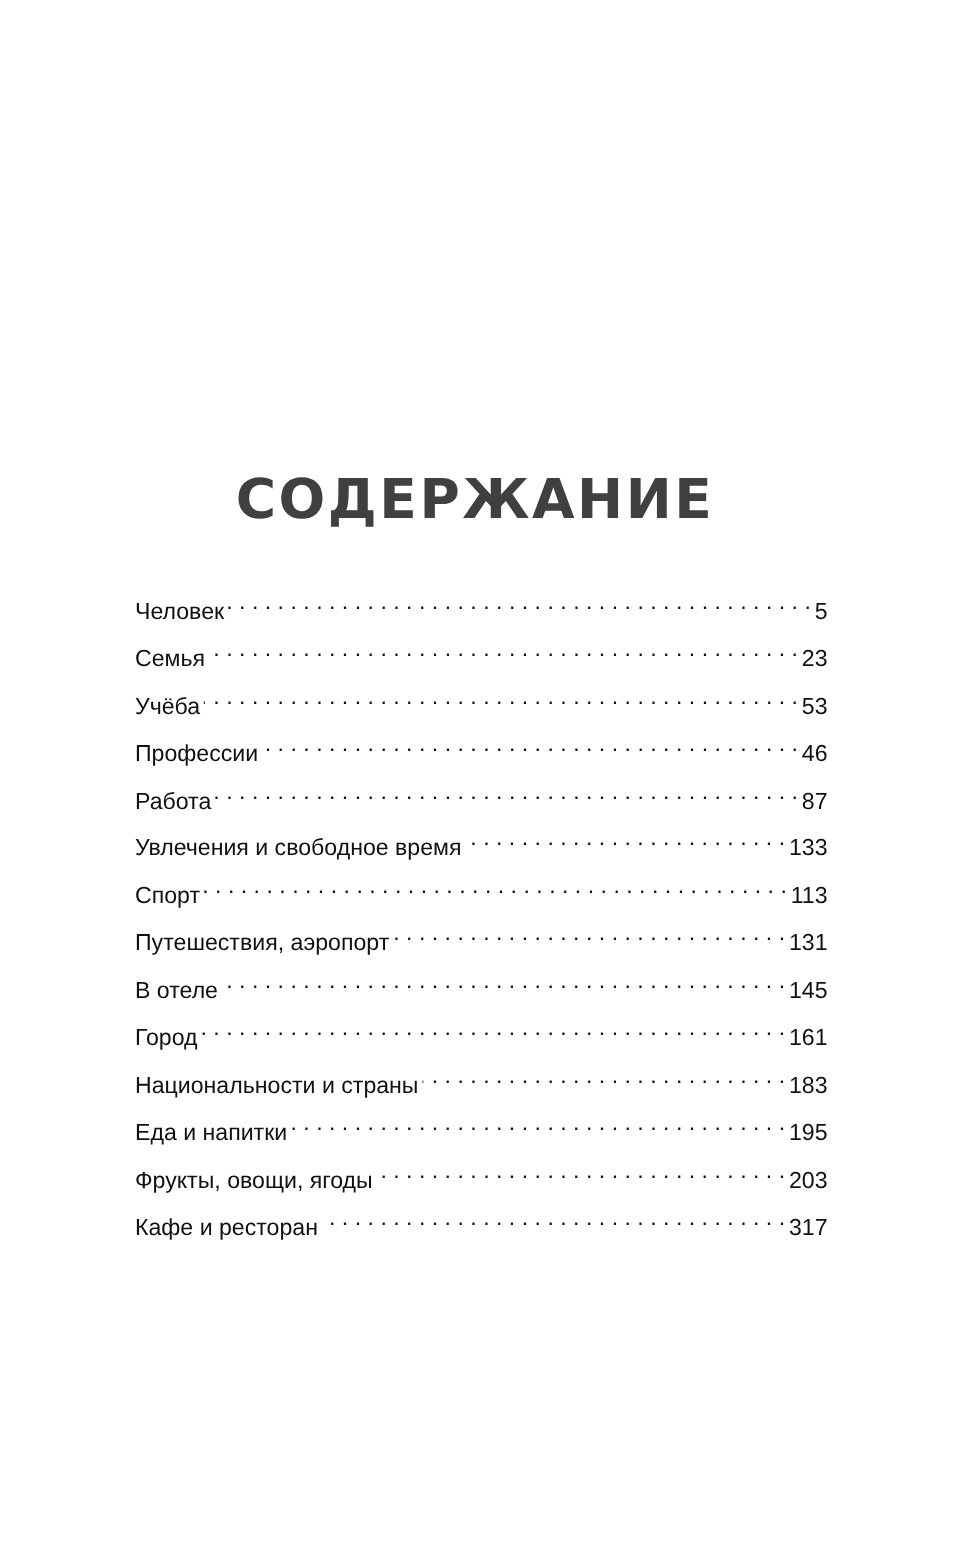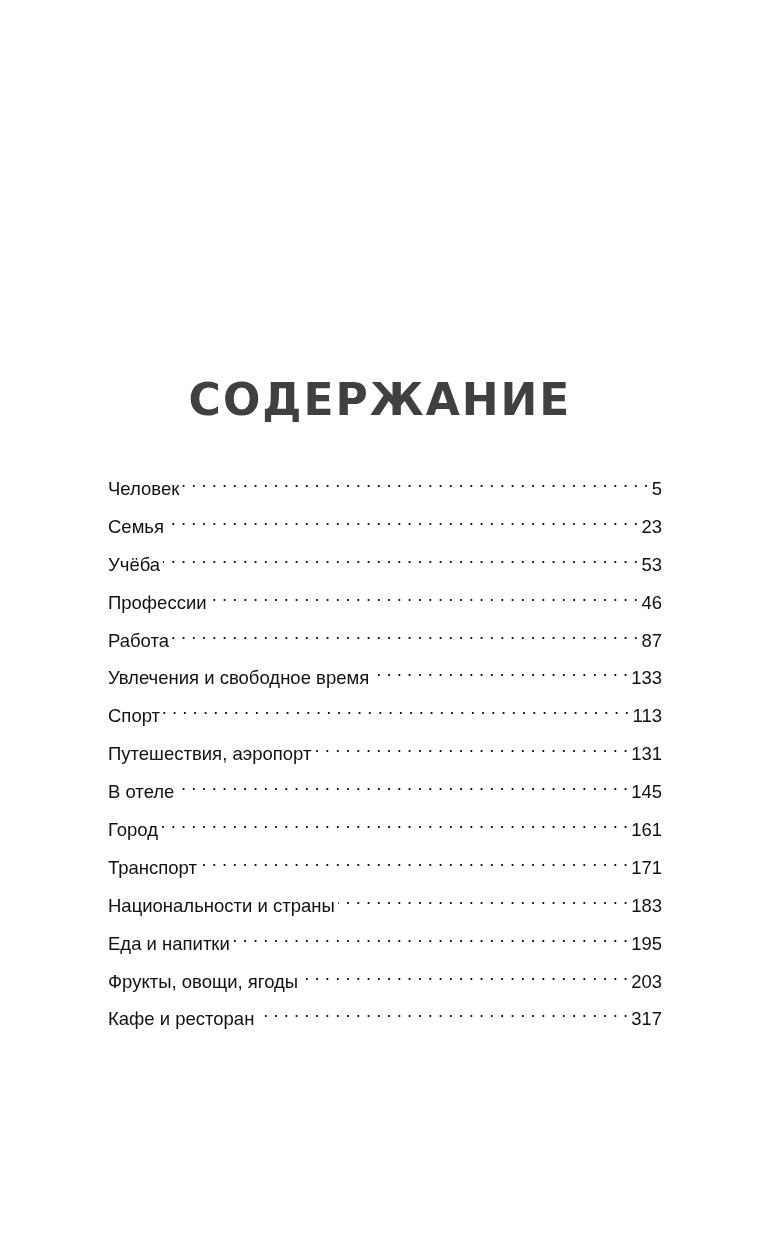--- a/index.html
+++ b/index.html
@@ -123,25 +123,20 @@
     <span class="toc-title">В отеле</span>
     <span class="toc-leader"></span>
     <span class="toc-page">145</span>
   </li>
   <li class="toc-row">
     <span class="toc-title">Город</span>
     <span class="toc-leader"></span>
     <span class="toc-page">161</span>
   </li>
   <li class="toc-row">
-    <span class="toc-title">Транспорт</span>
-    <span class="toc-leader"></span>
-    <span class="toc-page">171</span>
-  </li>
-  <li class="toc-row">
     <span class="toc-title">Национальности и страны</span>
     <span class="toc-leader"></span>
     <span class="toc-page">183</span>
   </li>
   <li class="toc-row">
     <span class="toc-title">Еда и напитки</span>
     <span class="toc-leader"></span>
     <span class="toc-page">195</span>
   </li>
   <li class="toc-row">

